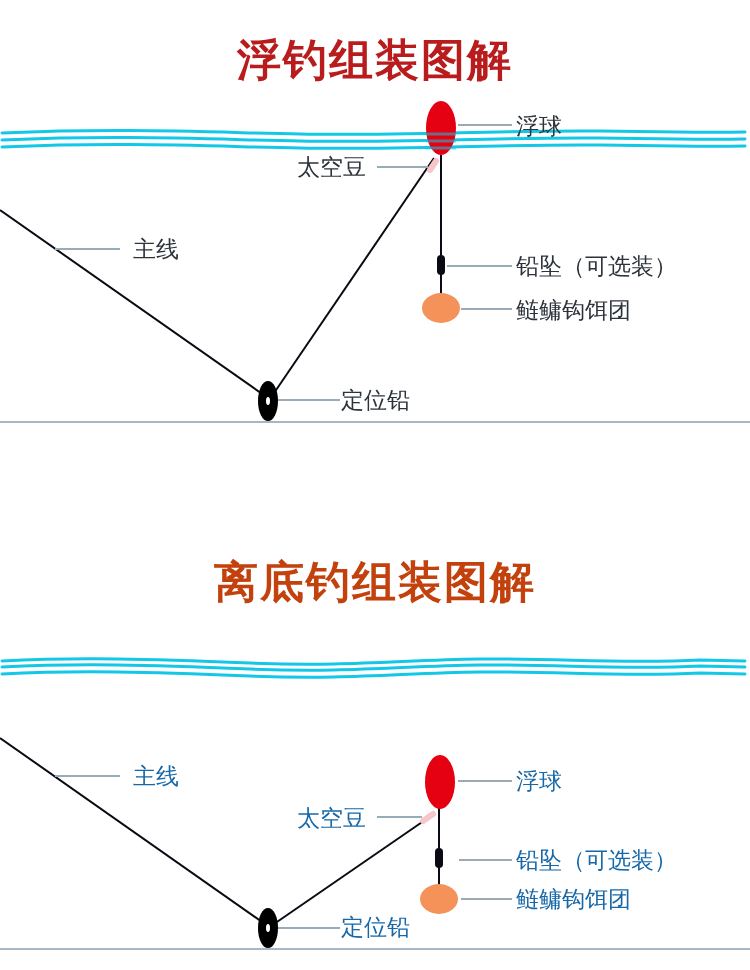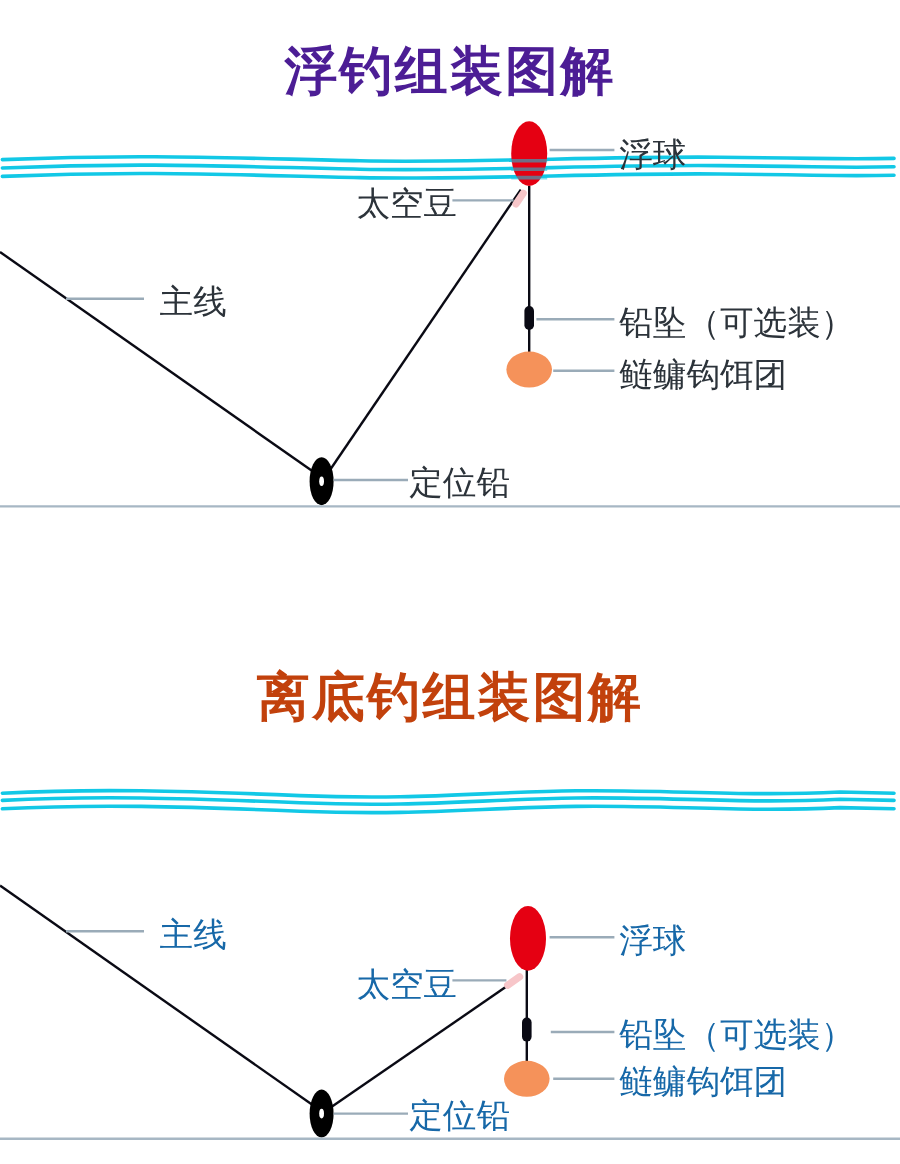--- a/index.html
+++ b/index.html
@@ -2,26 +2,26 @@
 <html><head>
   <meta charset="utf-8">
   <style>
     html, body { margin: 0; padding: 0; background: #ffffff; }
     body { width: 750px; height: 970px; position: relative; overflow: hidden;
            font-family: "DejaVu Sans", "Liberation Sans", sans-serif; }
     .title {
       position: absolute; left: 0; width: 750px; text-align: center;
       font-weight: bold; font-size: 44px; letter-spacing: 2px; line-height: 1;
     }
-    #title1 { top: 38px; color: #4c1d95; }
+    #title1 { top: 38px; color: #b91c1c; }
     #title2 { top: 560px; color: #c2410c; }
     svg.diagram { position: absolute; left: 0; width: 750px; }
     #diag1 { top: 0; height: 440px; }
     #diag2 { top: 520px; height: 450px; }
-    .lbl { position: absolute; font-size: 28px; line-height: 1; white-space: nowrap; text-align: center; }
+    .lbl { position: absolute; font-size: 23px; line-height: 1; white-space: nowrap; text-align: center; }
     .lbl.dark { color: #2c333a; }
     .lbl.blue { color: #1768a8; }
   </style>
 </head>
 <body>
 
 <div class="title" id="title1">浮钓组装图解</div>
 
 <svg class="diagram" id="diag1" viewBox="0 0 750 440">
 

